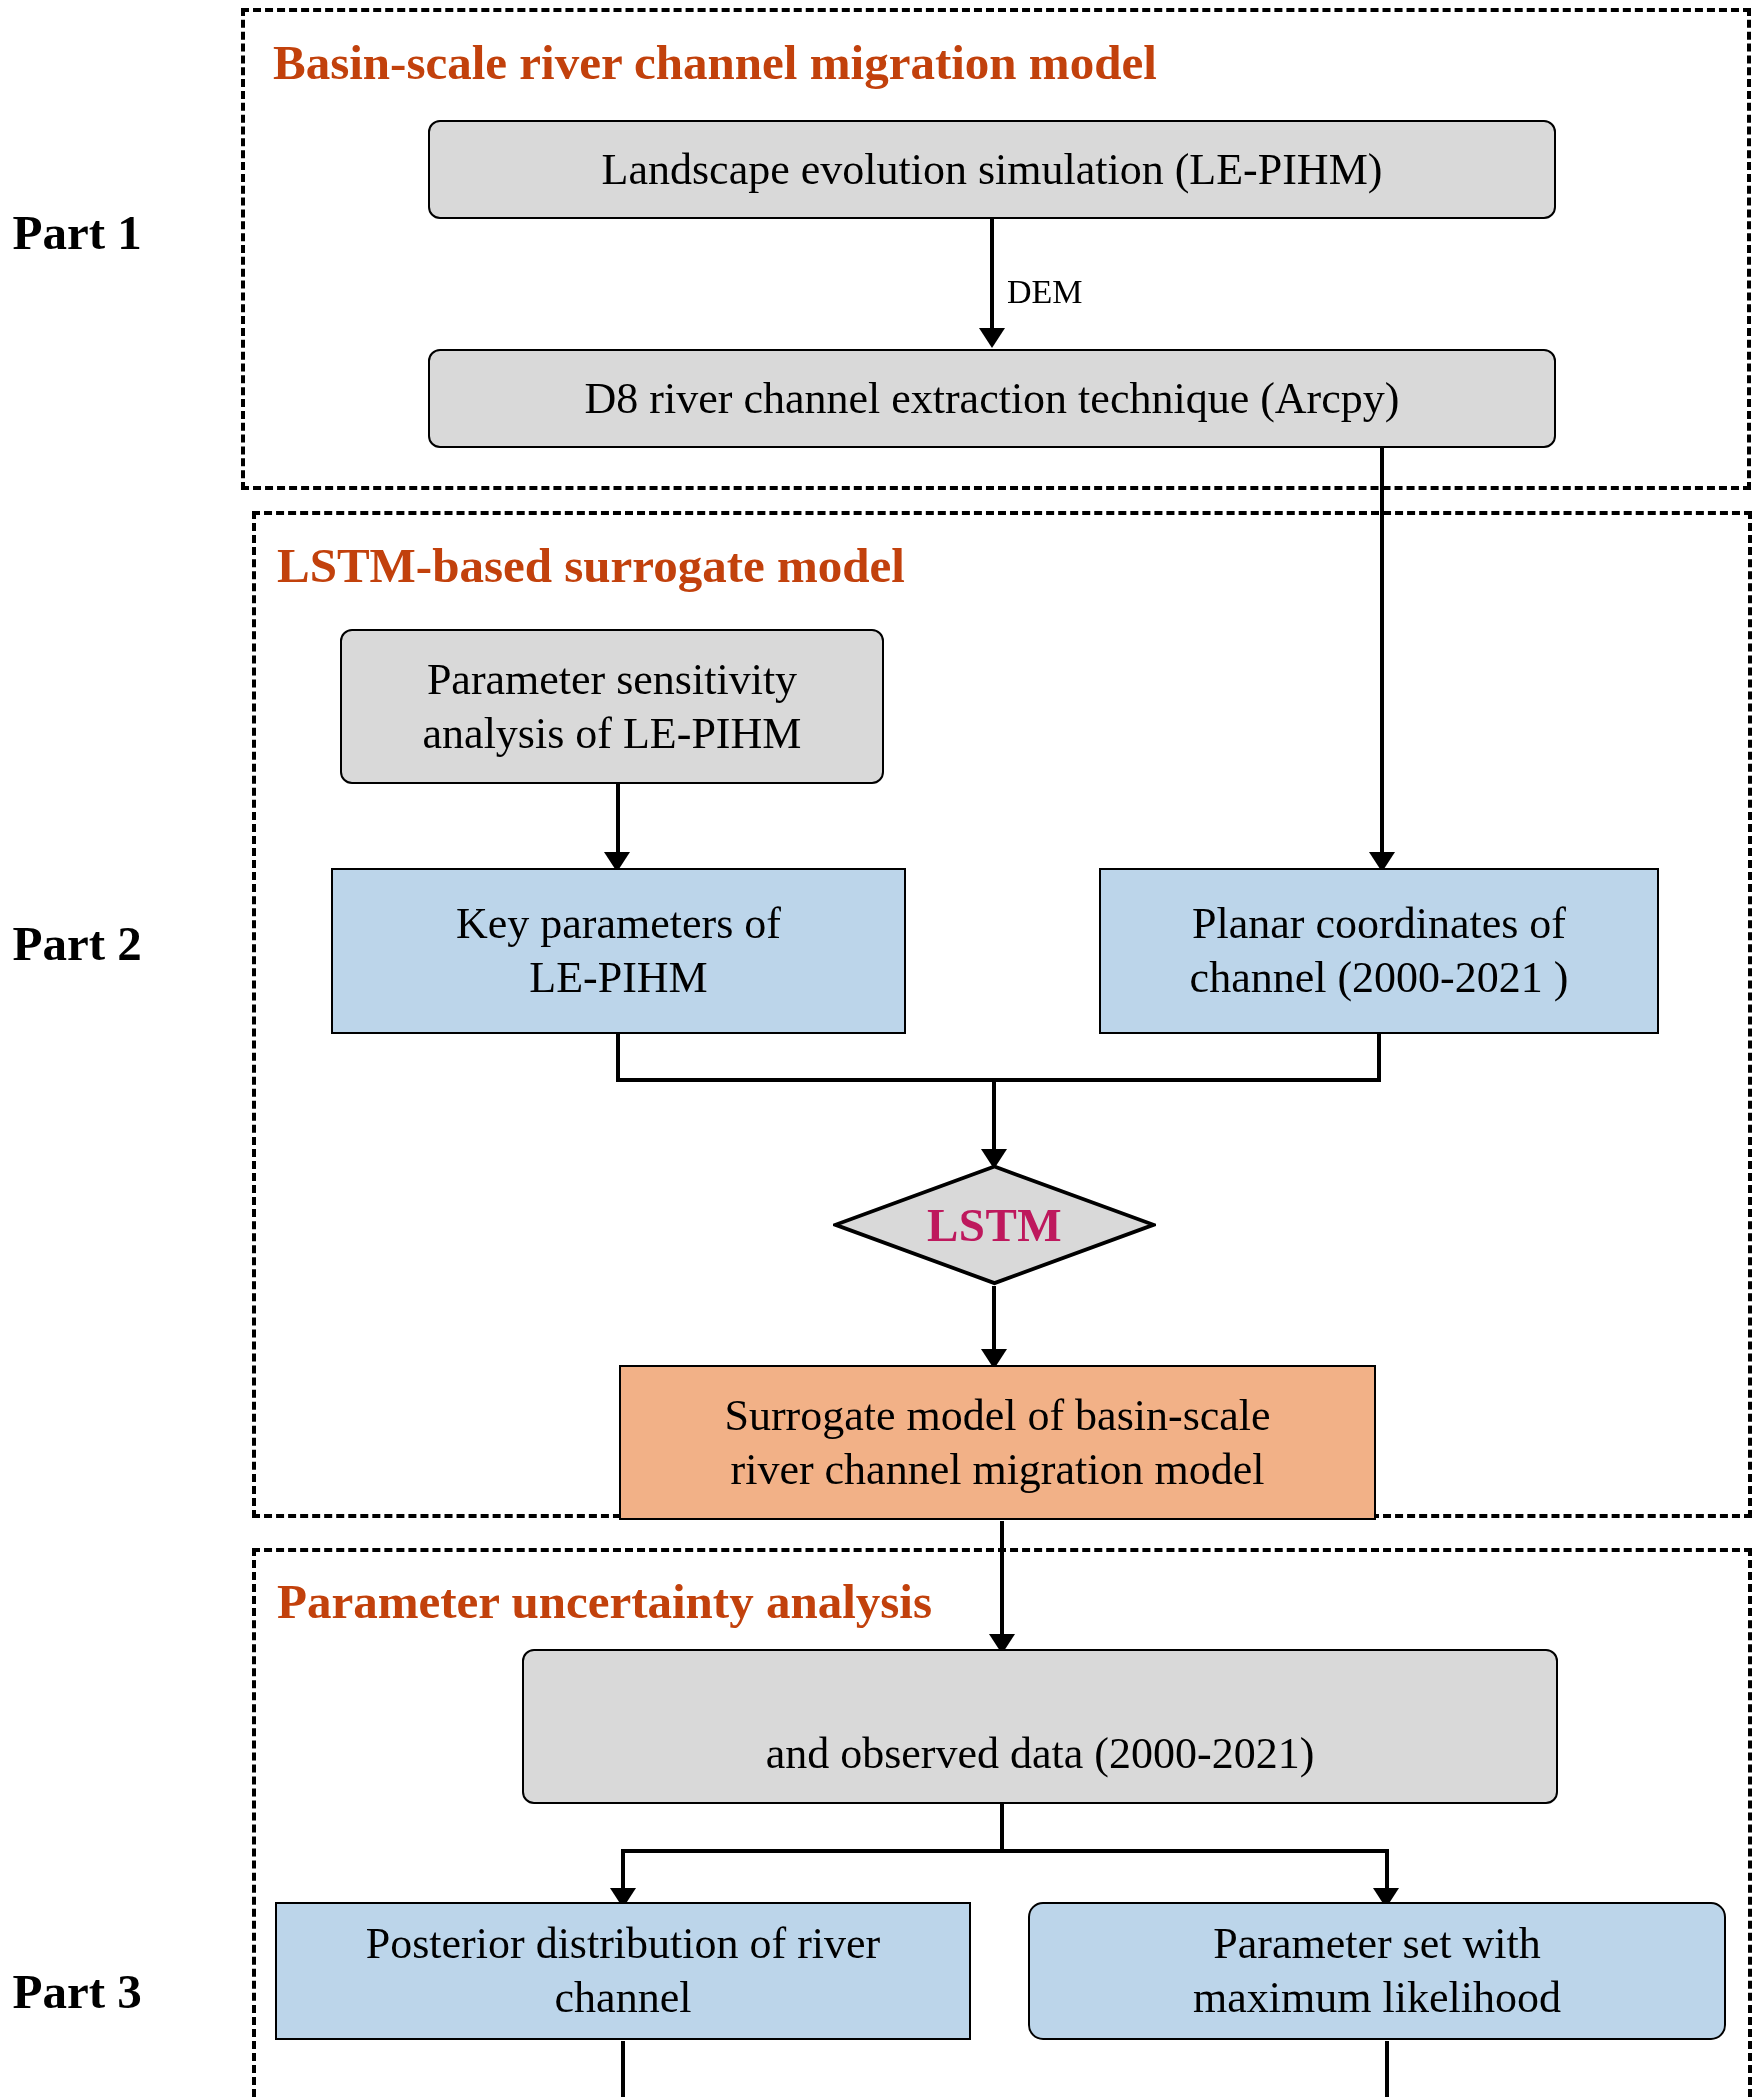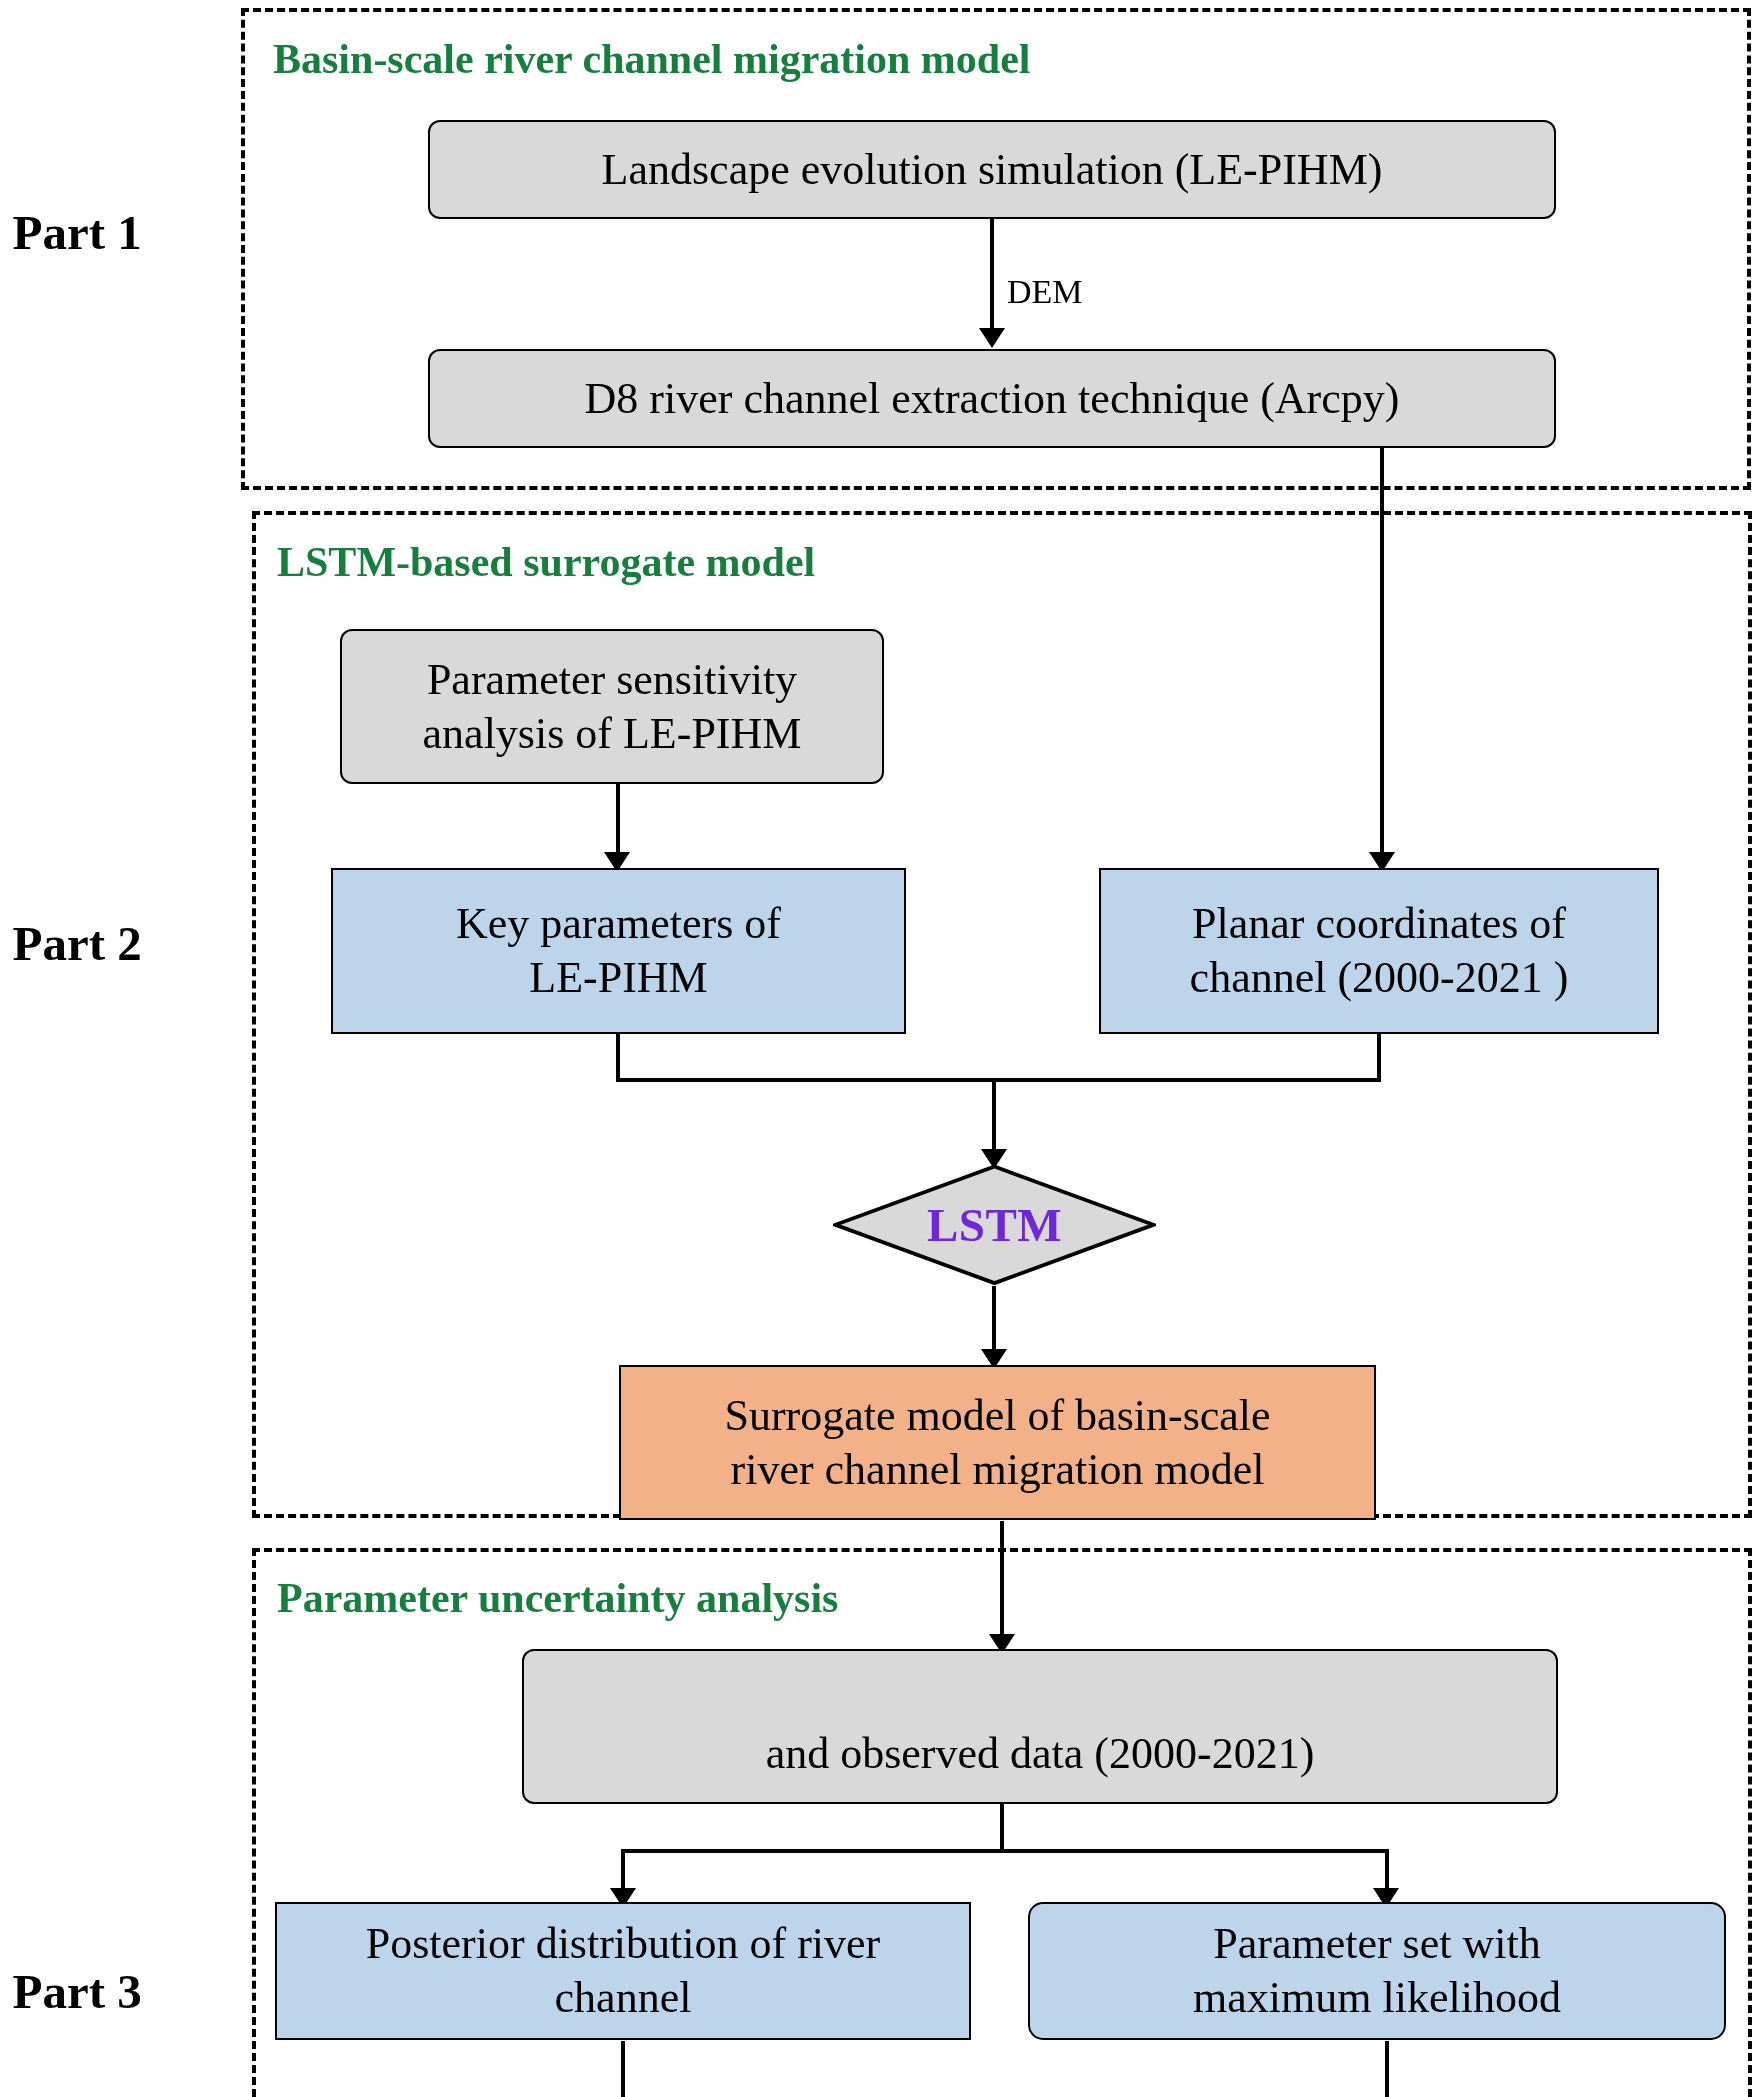--- a/index.html
+++ b/index.html
@@ -35,23 +35,23 @@
     position: absolute;
     border: 4.6px dashed #000000;
     box-sizing: border-box;
     background: transparent;
   }
 
   .section-title {
     position: absolute;
     font-family: "Liberation Serif", serif;
     font-weight: bold;
-    font-size: 42px;
+    font-size: 49px;
     line-height: 1;
-    color: #15803d;
+    color: #c2410c;
     white-space: nowrap;
   }
 
   
   .node {
     position: absolute;
     box-sizing: border-box;
     display: flex;
     align-items: center;
     justify-content: center;
@@ -90,21 +90,21 @@
   }
   .diamond-label {
     position: absolute;
     inset: 0;
     display: flex;
     align-items: center;
     justify-content: center;
     font-family: "Liberation Serif", serif;
     font-weight: bold;
     font-size: 47px;
-    color: #6d28d9;
+    color: #be185d;
     letter-spacing: 0.4px;
   }
 
   
   .vline {
     position: absolute;
     background: #000000;
     width: 3.8px;
   }
   .hline {

